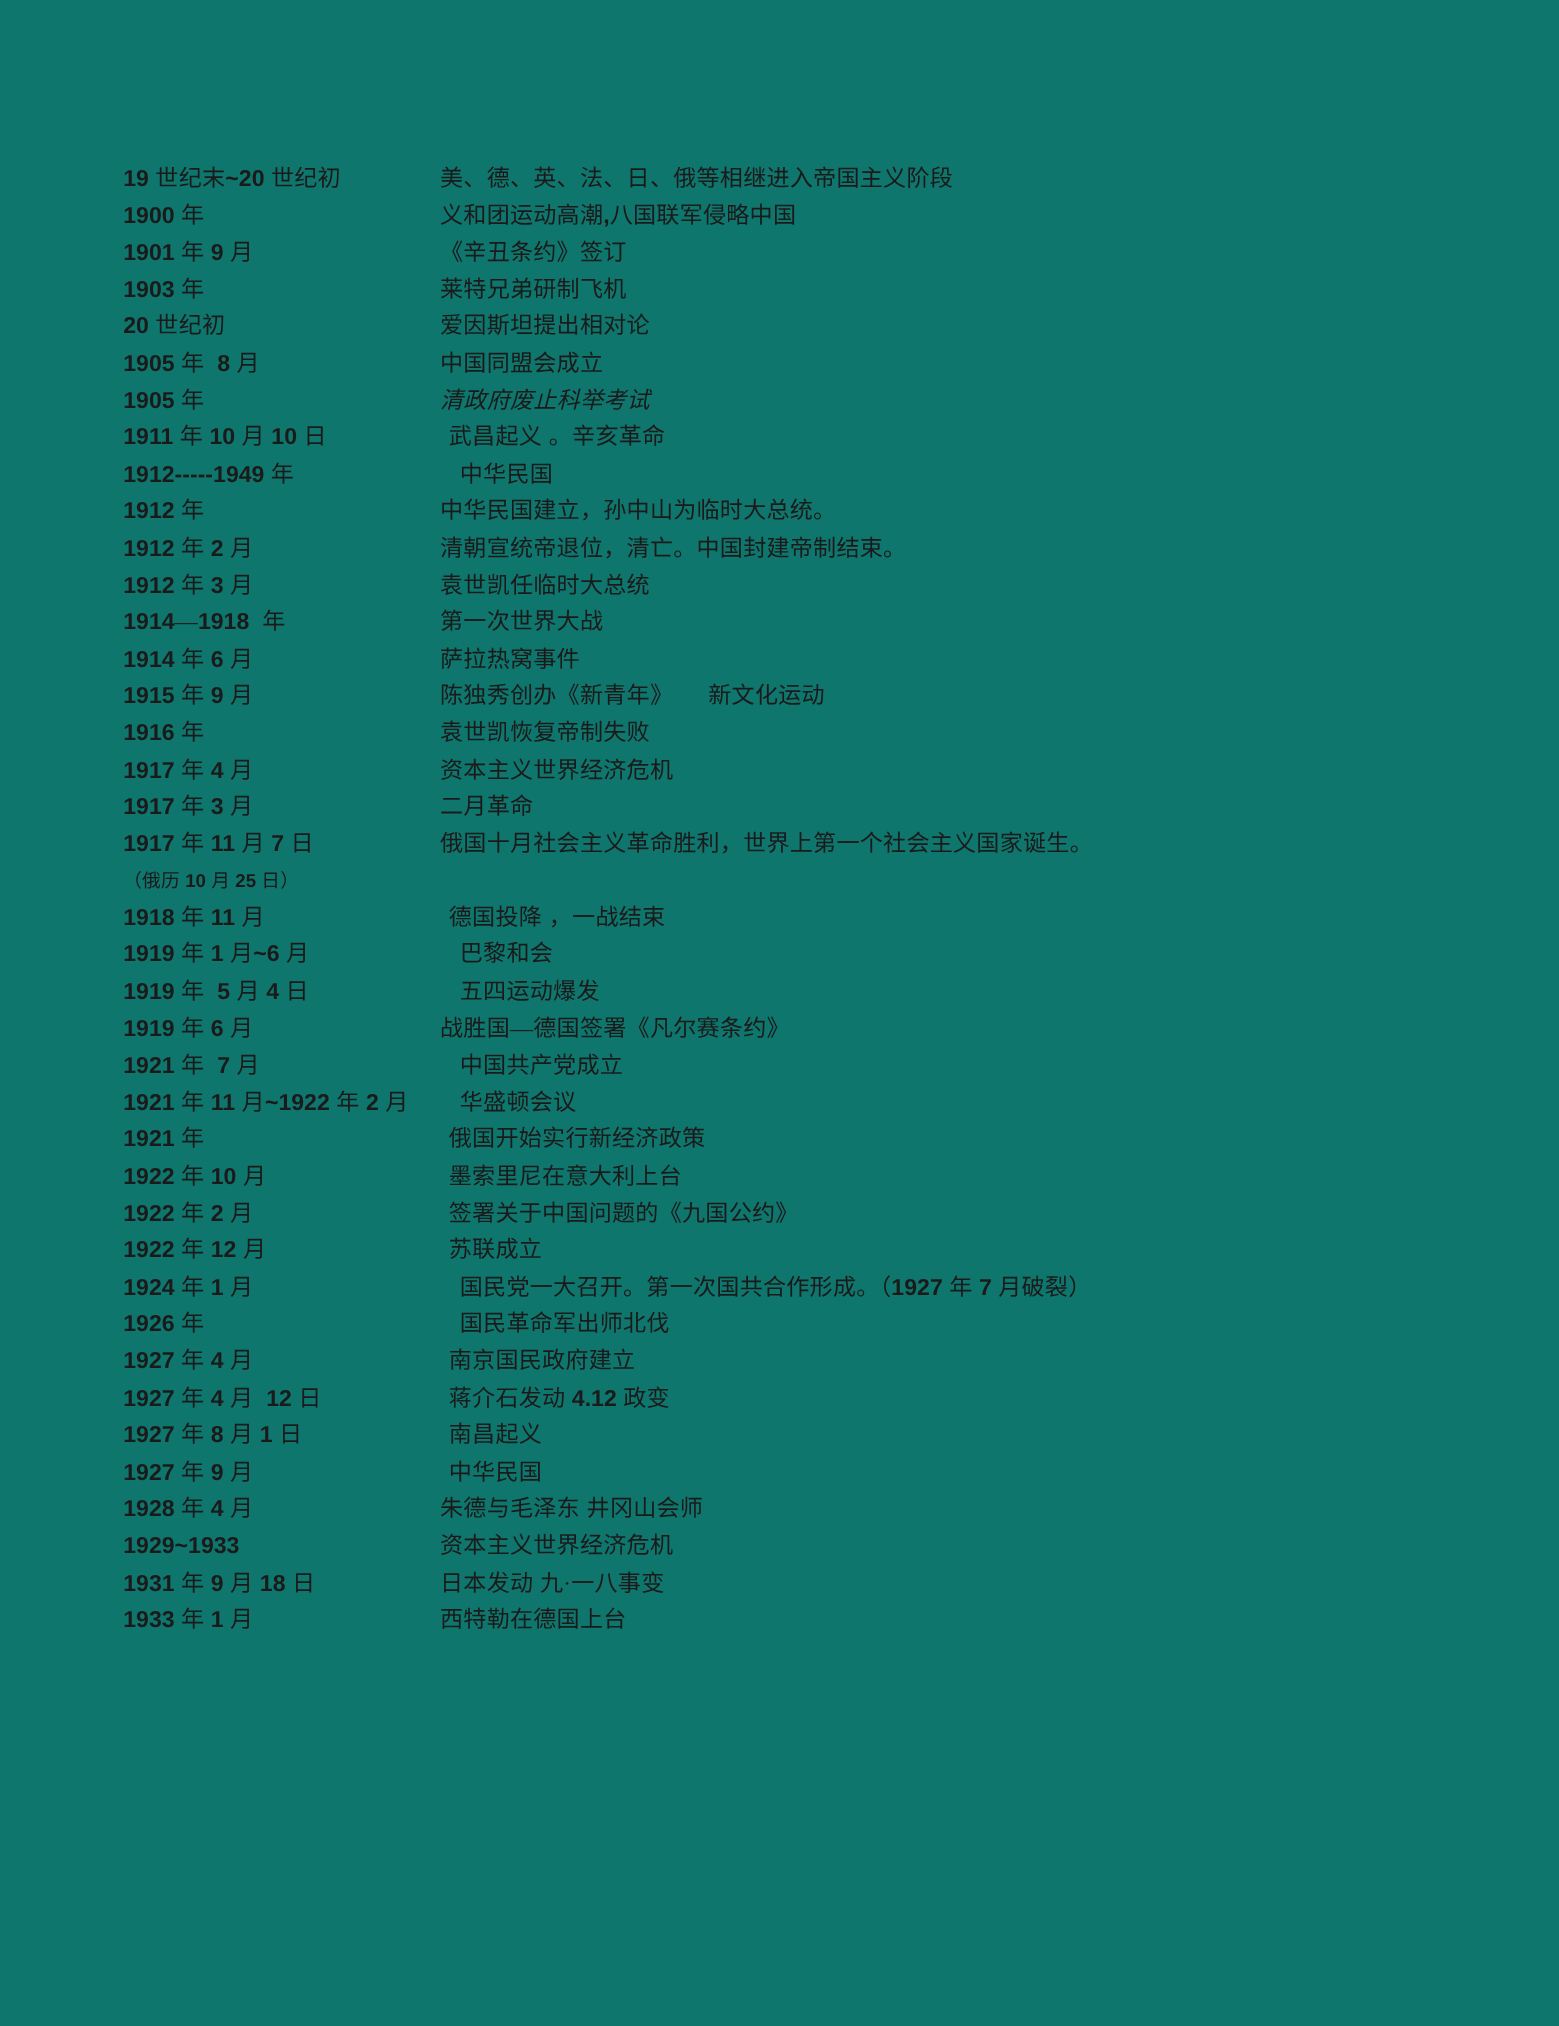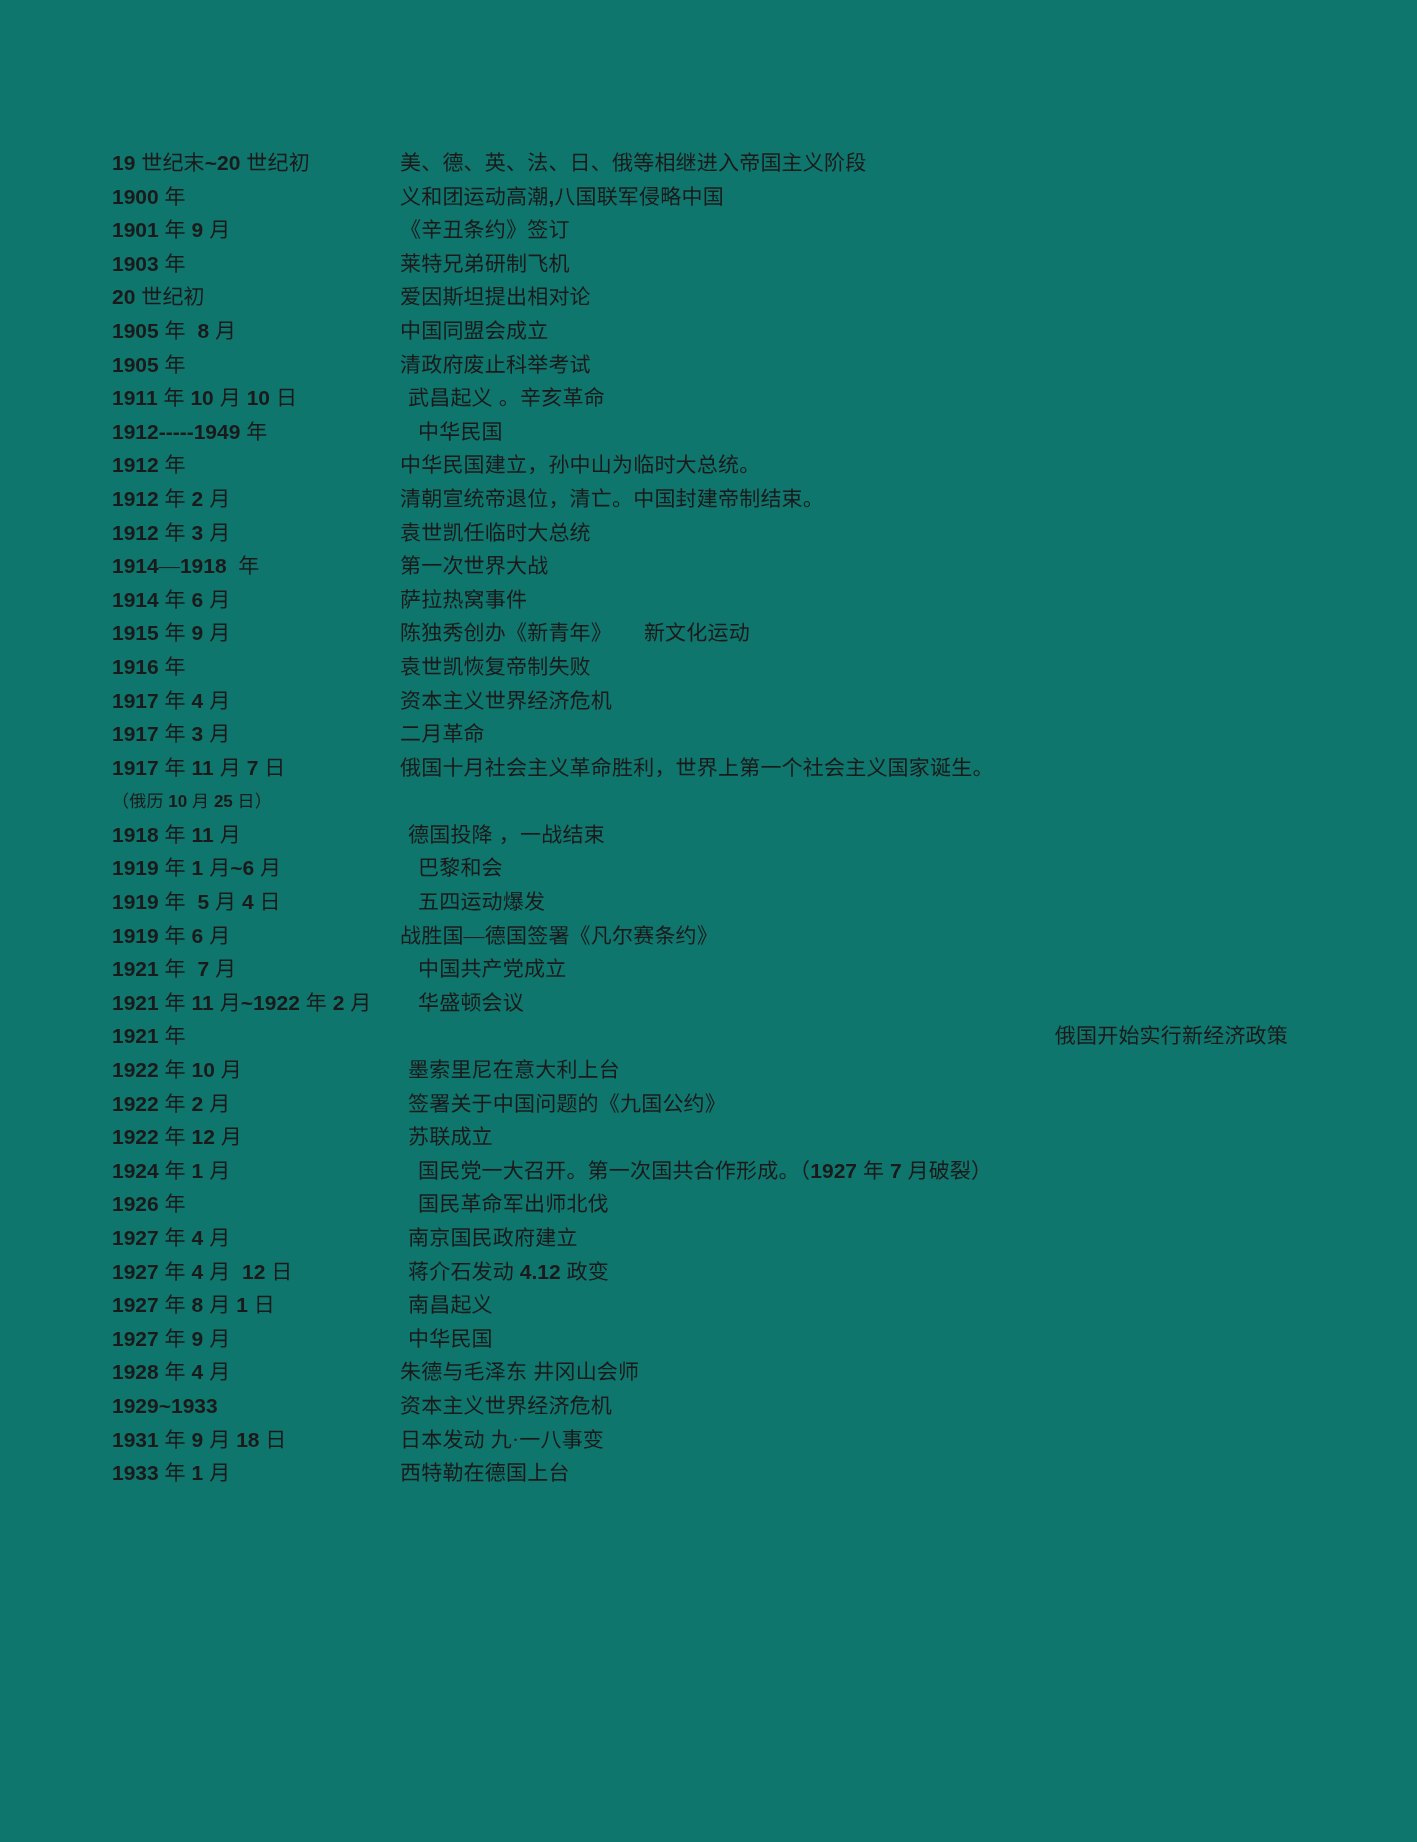--- a/index.html
+++ b/index.html
@@ -69,40 +69,40 @@
 <body>
 
 <div class="page">
   <div class="timeline" id="timeline">
       <div class="row"><span class="cell col-date"><span class="num">19&nbsp;</span><span class="cjk">世纪末</span><span class="num">~20&nbsp;</span><span class="cjk">世纪初</span></span><span class="cell col-event" style="padding-left: 0px;"><span class="cjk">美、德、英、法、日、俄等相继进入帝国主义阶段</span></span></div>
       <div class="row"><span class="cell col-date"><span class="num">1900&nbsp;</span><span class="cjk">年</span></span><span class="cell col-event" style="padding-left: 0px;"><span class="cjk">义和团运动高潮</span><span class="num">,</span><span class="cjk">八国联军侵略中国</span></span></div>
       <div class="row"><span class="cell col-date"><span class="num">1901&nbsp;</span><span class="cjk">年</span><span class="num">&nbsp;9&nbsp;</span><span class="cjk">月</span></span><span class="cell col-event" style="padding-left: 0px;"><span class="cjk">《辛丑条约》签订</span></span></div>
       <div class="row"><span class="cell col-date"><span class="num">1903&nbsp;</span><span class="cjk">年</span></span><span class="cell col-event" style="padding-left: 0px;"><span class="cjk">莱特兄弟研制飞机</span></span></div>
       <div class="row"><span class="cell col-date"><span class="num">20&nbsp;</span><span class="cjk">世纪初</span></span><span class="cell col-event" style="padding-left: 0px;"><span class="cjk">爱因斯坦提出相对论</span></span></div>
       <div class="row"><span class="cell col-date"><span class="num">1905&nbsp;</span><span class="cjk">年</span><span class="num">&nbsp;&nbsp;8&nbsp;</span><span class="cjk">月</span></span><span class="cell col-event" style="padding-left: 0px;"><span class="cjk">中国同盟会成立</span></span></div>
-      <div class="row"><span class="cell col-date"><span class="num">1905&nbsp;</span><span class="cjk">年</span></span><span class="cell col-event" style="padding-left: 0px;"><span class="cjk">清政府废止科举考试</span></span></div>
+      <div class="row"><span class="cell col-date"><span class="num">1905&nbsp;</span><span class="cjk">年</span></span><span class="cell col-event" style="padding-left: 0px; font-style: italic;"><span class="cjk">清政府废止科举考试</span></span></div>
       <div class="row"><span class="cell col-date"><span class="num">1911&nbsp;</span><span class="cjk">年</span><span class="num">&nbsp;10&nbsp;</span><span class="cjk">月</span><span class="num">&nbsp;10&nbsp;</span><span class="cjk">日</span></span><span class="cell col-event" style="padding-left: 8px;"><span class="cjk">武昌起义</span>&nbsp;<span class="cjk">。辛亥革命</span></span></div>
       <div class="row"><span class="cell col-date"><span class="num">1912-----1949&nbsp;</span><span class="cjk">年</span></span><span class="cell col-event" style="padding-left: 18px;"><span class="cjk">中华民国</span></span></div>
       <div class="row"><span class="cell col-date"><span class="num">1912&nbsp;</span><span class="cjk">年</span></span><span class="cell col-event" style="padding-left: 0px;"><span class="cjk">中华民国建立，孙中山为临时大总统。</span></span></div>
       <div class="row"><span class="cell col-date"><span class="num">1912&nbsp;</span><span class="cjk">年</span><span class="num">&nbsp;2&nbsp;</span><span class="cjk">月</span></span><span class="cell col-event" style="padding-left: 0px;"><span class="cjk">清朝宣统帝退位，清亡。中国封建帝制结束。</span></span></div>
       <div class="row"><span class="cell col-date"><span class="num">1912&nbsp;</span><span class="cjk">年</span><span class="num">&nbsp;3&nbsp;</span><span class="cjk">月</span></span><span class="cell col-event" style="padding-left: 0px;"><span class="cjk">袁世凯任临时大总统</span></span></div>
       <div class="row"><span class="cell col-date"><span class="num">1914</span><span class="cjk">—</span><span class="num">1918&nbsp;&nbsp;</span><span class="cjk">年</span></span><span class="cell col-event" style="padding-left: 0px;"><span class="cjk">第一次世界大战</span></span></div>
       <div class="row"><span class="cell col-date"><span class="num">1914&nbsp;</span><span class="cjk">年</span><span class="num">&nbsp;6&nbsp;</span><span class="cjk">月</span></span><span class="cell col-event" style="padding-left: 0px;"><span class="cjk">萨拉热窝事件</span></span></div>
       <div class="row"><span class="cell col-date"><span class="num">1915&nbsp;</span><span class="cjk">年</span><span class="num">&nbsp;9&nbsp;</span><span class="cjk">月</span></span><span class="cell col-event" style="padding-left: 0px;"><span class="cjk">陈独秀创办《新青年》　　新文化运动</span></span></div>
       <div class="row"><span class="cell col-date"><span class="num">1916&nbsp;</span><span class="cjk">年</span></span><span class="cell col-event" style="padding-left: 0px;"><span class="cjk">袁世凯恢复帝制失败</span></span></div>
       <div class="row"><span class="cell col-date"><span class="num">1917&nbsp;</span><span class="cjk">年</span><span class="num">&nbsp;4&nbsp;</span><span class="cjk">月</span></span><span class="cell col-event" style="padding-left: 0px;"><span class="cjk">资本主义世界经济危机</span></span></div>
       <div class="row"><span class="cell col-date"><span class="num">1917&nbsp;</span><span class="cjk">年</span><span class="num">&nbsp;3&nbsp;</span><span class="cjk">月</span></span><span class="cell col-event" style="padding-left: 0px;"><span class="cjk">二月革命</span></span></div>
       <div class="row wrap-row"><span class="cell col-date"><span class="num">1917&nbsp;</span><span class="cjk">年</span><span class="num">&nbsp;11&nbsp;</span><span class="cjk">月</span><span class="num">&nbsp;7&nbsp;</span><span class="cjk">日</span><span class="contline"><span class="cjk">（俄历</span><span class="num">&nbsp;10&nbsp;</span><span class="cjk">月</span><span class="num">&nbsp;25&nbsp;</span><span class="cjk">日）</span></span></span><span class="cell col-event" style="padding-left: 0px;"><span class="cjk">俄国十月社会主义革命胜利，世界上第一个社会主义国家诞生。</span></span></div>
       <div class="row"><span class="cell col-date"><span class="num">1918&nbsp;</span><span class="cjk">年</span><span class="num">&nbsp;11&nbsp;</span><span class="cjk">月</span></span><span class="cell col-event" style="padding-left: 8px;"><span class="cjk">德国投降</span>&nbsp;<span class="cjk">，一战结束</span></span></div>
       <div class="row"><span class="cell col-date"><span class="num">1919&nbsp;</span><span class="cjk">年</span><span class="num">&nbsp;1&nbsp;</span><span class="cjk">月</span><span class="num">~6&nbsp;</span><span class="cjk">月</span></span><span class="cell col-event" style="padding-left: 18px;"><span class="cjk">巴黎和会</span></span></div>
       <div class="row"><span class="cell col-date"><span class="num">1919&nbsp;</span><span class="cjk">年</span><span class="num">&nbsp;&nbsp;5&nbsp;</span><span class="cjk">月</span><span class="num">&nbsp;4&nbsp;</span><span class="cjk">日</span></span><span class="cell col-event" style="padding-left: 18px;"><span class="cjk">五四运动爆发</span></span></div>
       <div class="row"><span class="cell col-date"><span class="num">1919&nbsp;</span><span class="cjk">年</span><span class="num">&nbsp;6&nbsp;</span><span class="cjk">月</span></span><span class="cell col-event" style="padding-left: 0px;"><span class="cjk">战胜国—德国签署《凡尔赛条约》</span></span></div>
       <div class="row"><span class="cell col-date"><span class="num">1921&nbsp;</span><span class="cjk">年</span><span class="num">&nbsp;&nbsp;7&nbsp;</span><span class="cjk">月</span></span><span class="cell col-event" style="padding-left: 18px;"><span class="cjk">中国共产党成立</span></span></div>
       <div class="row"><span class="cell col-date"><span class="num">1921&nbsp;</span><span class="cjk">年</span><span class="num">&nbsp;11&nbsp;</span><span class="cjk">月</span><span class="num">~1922&nbsp;</span><span class="cjk">年</span><span class="num">&nbsp;2&nbsp;</span><span class="cjk">月</span></span><span class="cell col-event" style="padding-left: 18px;"><span class="cjk">华盛顿会议</span></span></div>
-      <div class="row"><span class="cell col-date"><span class="num">1921&nbsp;</span><span class="cjk">年</span></span><span class="cell col-event" style="padding-left: 8px; text-align: right;"><span class="cjk">俄国开始实行新经济政策</span></span></div>
+      <div class="row"><span class="cell col-date"><span class="num">1921&nbsp;</span><span class="cjk">年</span></span><span class="cell col-event" style="padding-left: 8px;"><span class="cjk">俄国开始实行新经济政策</span></span></div>
       <div class="row"><span class="cell col-date"><span class="num">1922&nbsp;</span><span class="cjk">年</span><span class="num">&nbsp;10&nbsp;</span><span class="cjk">月</span></span><span class="cell col-event" style="padding-left: 8px;"><span class="cjk">墨索里尼在意大利上台</span></span></div>
       <div class="row"><span class="cell col-date"><span class="num">1922&nbsp;</span><span class="cjk">年</span><span class="num">&nbsp;2&nbsp;</span><span class="cjk">月</span></span><span class="cell col-event" style="padding-left: 8px;"><span class="cjk">签署关于中国问题的《九国公约》</span></span></div>
       <div class="row"><span class="cell col-date"><span class="num">1922&nbsp;</span><span class="cjk">年</span><span class="num">&nbsp;12&nbsp;</span><span class="cjk">月</span></span><span class="cell col-event" style="padding-left: 8px;"><span class="cjk">苏联成立</span></span></div>
       <div class="row"><span class="cell col-date"><span class="num">1924&nbsp;</span><span class="cjk">年</span><span class="num">&nbsp;1&nbsp;</span><span class="cjk">月</span></span><span class="cell col-event" style="padding-left: 18px;"><span class="cjk">国民党一大召开。第一次国共合作形成。（</span><span class="num">1927&nbsp;</span><span class="cjk">年</span><span class="num">&nbsp;7&nbsp;</span><span class="cjk">月破裂）</span></span></div>
       <div class="row"><span class="cell col-date"><span class="num">1926&nbsp;</span><span class="cjk">年</span></span><span class="cell col-event" style="padding-left: 18px;"><span class="cjk">国民革命军出师北伐</span></span></div>
       <div class="row"><span class="cell col-date"><span class="num">1927&nbsp;</span><span class="cjk">年</span><span class="num">&nbsp;4&nbsp;</span><span class="cjk">月</span></span><span class="cell col-event" style="padding-left: 8px;"><span class="cjk">南京国民政府建立</span></span></div>
       <div class="row"><span class="cell col-date"><span class="num">1927&nbsp;</span><span class="cjk">年</span><span class="num">&nbsp;4&nbsp;</span><span class="cjk">月</span><span class="num">&nbsp;&nbsp;12&nbsp;</span><span class="cjk">日</span></span><span class="cell col-event" style="padding-left: 8px;"><span class="cjk">蒋介石发动</span><span class="num">&nbsp;4.12&nbsp;</span><span class="cjk">政变</span></span></div>
       <div class="row"><span class="cell col-date"><span class="num">1927&nbsp;</span><span class="cjk">年</span><span class="num">&nbsp;8&nbsp;</span><span class="cjk">月</span><span class="num">&nbsp;1&nbsp;</span><span class="cjk">日</span></span><span class="cell col-event" style="padding-left: 8px;"><span class="cjk">南昌起义</span></span></div>
       <div class="row"><span class="cell col-date"><span class="num">1927&nbsp;</span><span class="cjk">年</span><span class="num">&nbsp;9&nbsp;</span><span class="cjk">月</span></span><span class="cell col-event" style="padding-left: 8px;"><span class="cjk">中华民国</span></span></div>
       <div class="row"><span class="cell col-date"><span class="num">1928&nbsp;</span><span class="cjk">年</span><span class="num">&nbsp;4&nbsp;</span><span class="cjk">月</span></span><span class="cell col-event" style="padding-left: 0px;"><span class="cjk">朱德与毛泽东</span>&nbsp;<span class="cjk">井冈山会师</span></span></div>

